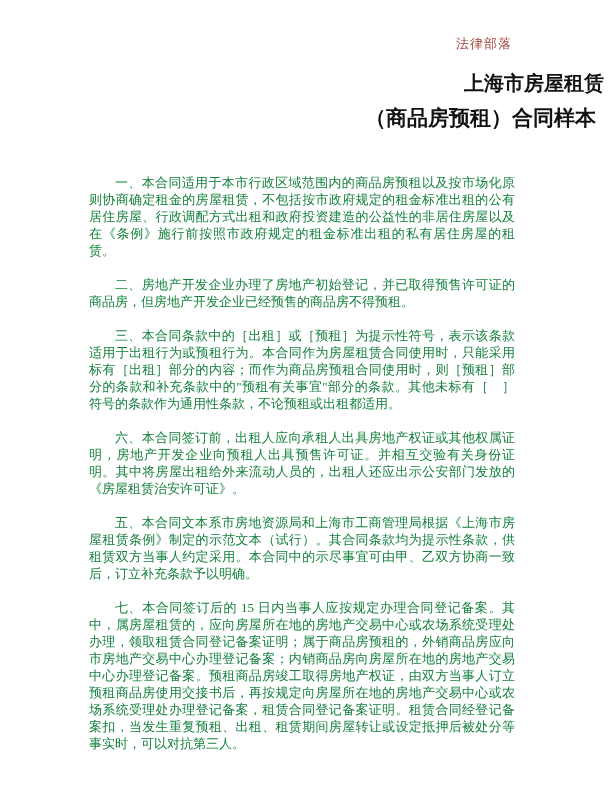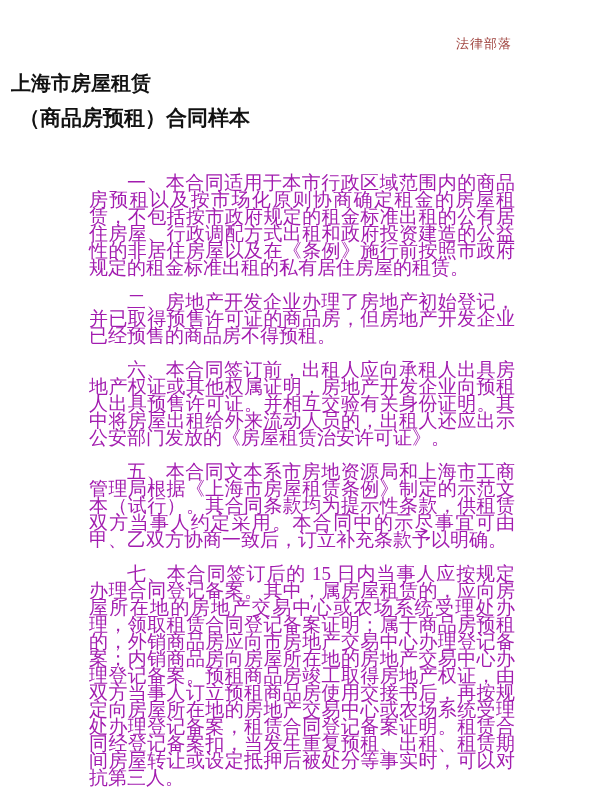--- a/index.html
+++ b/index.html
@@ -19,60 +19,61 @@
   .watermark {
     position: absolute;
     top: 35px;
     right: 92px;
     font-size: 13px;
     letter-spacing: 1px;
     color: #a04540;
   }
   .title-block {
     padding-top: 70px;
-    text-align: left;
+    text-align: right;
     font-weight: bold;
     color: #111111;
     padding-left: 11px;
   }
   .title-line1 {
     font-size: 20px;
     line-height: 26px;
     margin: 0;
   }
   .title-line2 {
     font-size: 21px;
     line-height: 28px;
     margin: 8px;
   }
   .content {
     margin: 42px 89px 0 89px;
   }
   .content p {
     margin: 0 0 17px 0;
-    font-size: 19px;
+    font-size: 13px;
     line-height: 17px;
     text-align: justify;
     text-justify: inter-character;
     text-indent: 2em;
     word-break: break-all;
-    color: #a21caf;
+    color: #15803d;
   }
 </style>
 </head>
 <body>
 
 <div class="page">
   <div class="watermark">法律部落</div>
 
   <div class="title-block">
     <div class="title-line1">上海市房屋租赁</div>
     <div class="title-line2">（商品房预租）合同样本</div>
   </div>
 
   <div class="content">
     <p>一、本合同适用于本市行政区域范围内的商品房预租以及按市场化原则协商确定租金的房屋租赁，不包括按市政府规定的租金标准出租的公有居住房屋、行政调配方式出租和政府投资建造的公益性的非居住房屋以及在《条例》施行前按照市政府规定的租金标准出租的私有居住房屋的租赁。</p>
     <p>二、房地产开发企业办理了房地产初始登记，并已取得预售许可证的商品房，但房地产开发企业已经预售的商品房不得预租。</p>
+    <p>三、本合同条款中的［出租］或［预租］为提示性符号，表示该条款适用于出租行为或预租行为。本合同作为房屋租赁合同使用时，只能采用标有［出租］部分的内容；而作为商品房预租合同使用时，则［预租］部分的条款和补充条款中的"预租有关事宜"部分的条款。其他未标有［　］符号的条款作为通用性条款，不论预租或出租都适用。</p>
     <p>六、本合同签订前，出租人应向承租人出具房地产权证或其他权属证明，房地产开发企业向预租人出具预售许可证。并相互交验有关身份证明。其中将房屋出租给外来流动人员的，出租人还应出示公安部门发放的《房屋租赁治安许可证》。</p>
     <p>五、本合同文本系市房地资源局和上海市工商管理局根据《上海市房屋租赁条例》制定的示范文本（试行）。其合同条款均为提示性条款，供租赁双方当事人约定采用。本合同中的示尽事宜可由甲、乙双方协商一致后，订立补充条款予以明确。</p>
     <p>七、本合同签订后的 15 日内当事人应按规定办理合同登记备案。其中，属房屋租赁的，应向房屋所在地的房地产交易中心或农场系统受理处办理，领取租赁合同登记备案证明；属于商品房预租的，外销商品房应向市房地产交易中心办理登记备案；内销商品房向房屋所在地的房地产交易中心办理登记备案。预租商品房竣工取得房地产权证，由双方当事人订立预租商品房使用交接书后，再按规定向房屋所在地的房地产交易中心或农场系统受理处办理登记备案，租赁合同登记备案证明。租赁合同经登记备案扣，当发生重复预租、出租、租赁期间房屋转让或设定抵押后被处分等事实时，可以对抗第三人。</p>
   </div>
 </div>
 
 </body></html>

